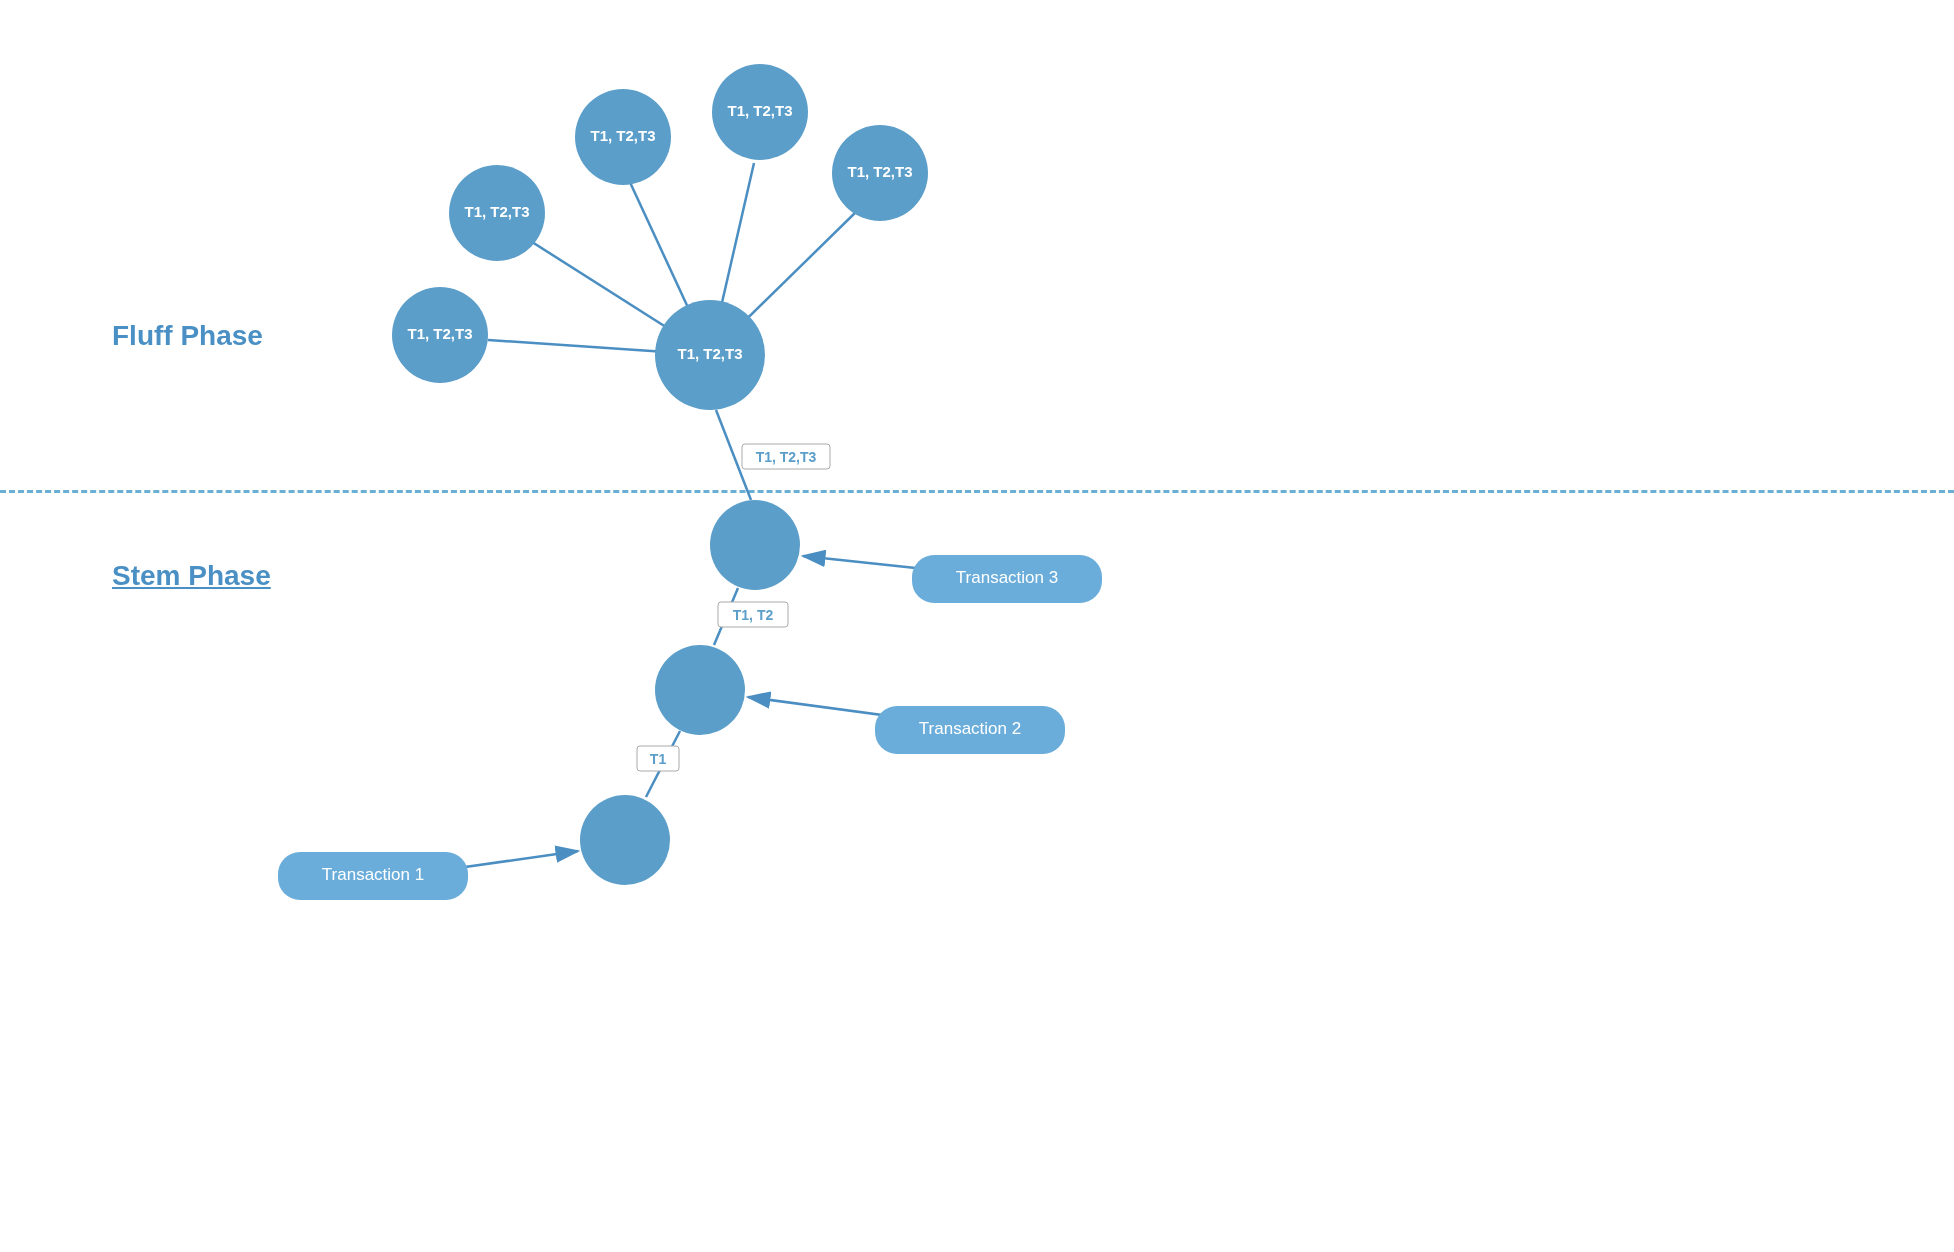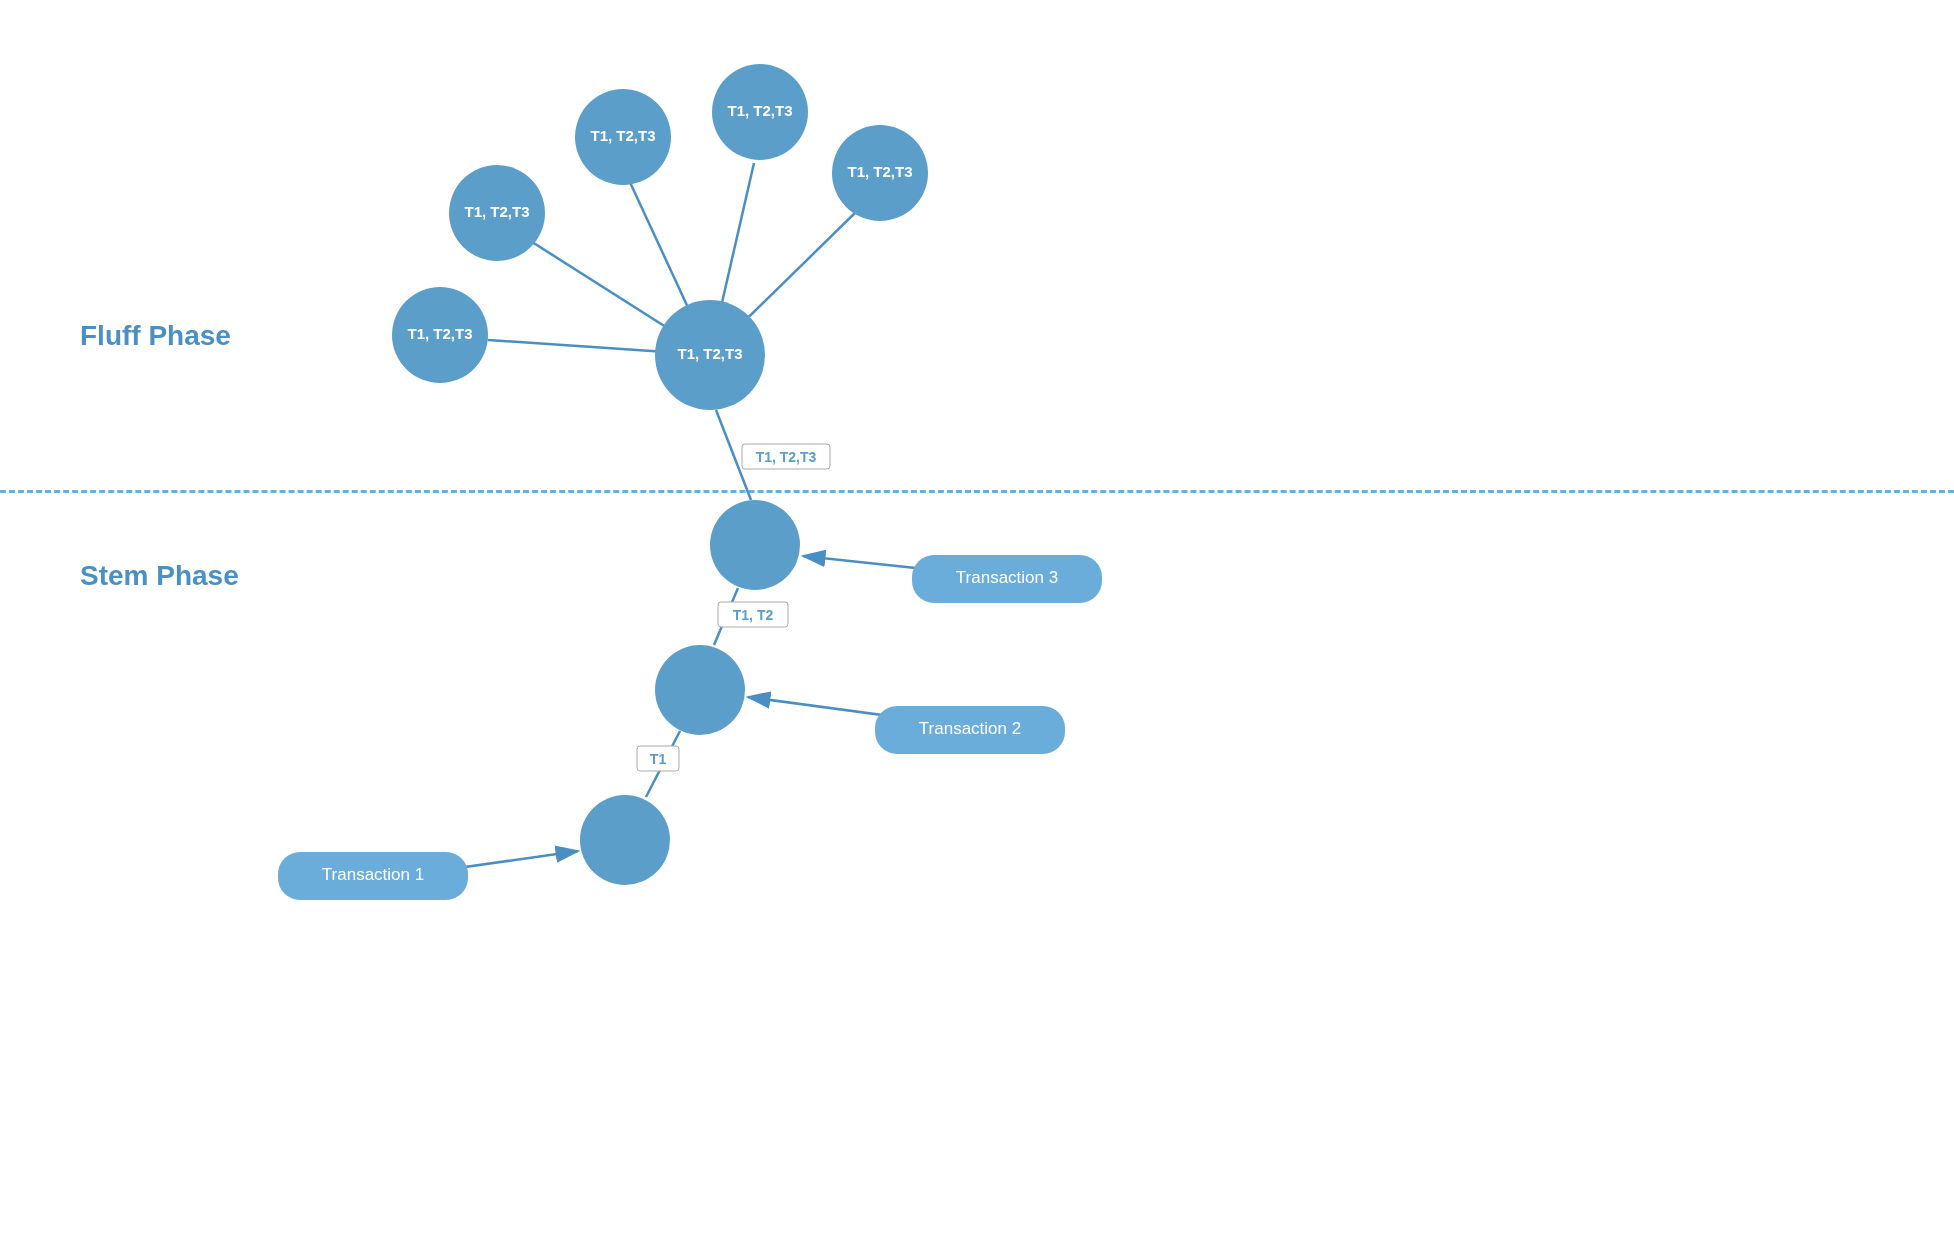--- a/index.html
+++ b/index.html
@@ -10,20 +10,21 @@
       font-family: 'Segoe UI', Arial, sans-serif;
       overflow: hidden;
       position: relative;
     }
 
     .phase-label {
       position: absolute;
       font-size: 28px;
       font-weight: 700;
       color: #4a90c4;
+      margin-left: 32px;
     }
 
     #fluff-label {
       left: 80px;
       top: 320px;
     }
 
     #stem-label {
       left: 80px;
       top: 560px;
@@ -96,21 +97,21 @@
       stroke: #4a8ec2;
       stroke-width: 2.5;
       fill: none;
       marker-end: url(#arrowhead);
     }
   </style>
 </head>
 <body>
 
 <div class="phase-label" id="fluff-label" style="top: 320px; left: 80px;">Fluff Phase</div>
-<div class="phase-label" id="stem-label" style="top: 560px; left: 80px;">Stem Phase</div>
+<div class="phase-label" id="stem-label" style="top: 560px; left: 80px; text-decoration: underline;">Stem Phase</div>
 <div class="dashed-line"></div>
 
 <svg class="diagram">
   <defs>
     <marker id="arrowhead" markerWidth="10" markerHeight="7" refX="9" refY="3.5" orient="auto">
       <polygon points="0 0, 10 3.5, 0 7" fill="#4a8ec2"></polygon>
     </marker>
   </defs>
 
   <line class="edge-line" x1="710" y1="355" x2="510" y2="228"></line>

